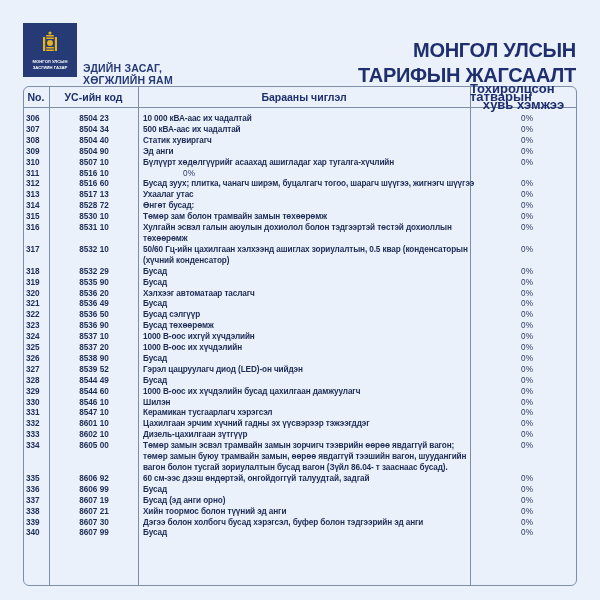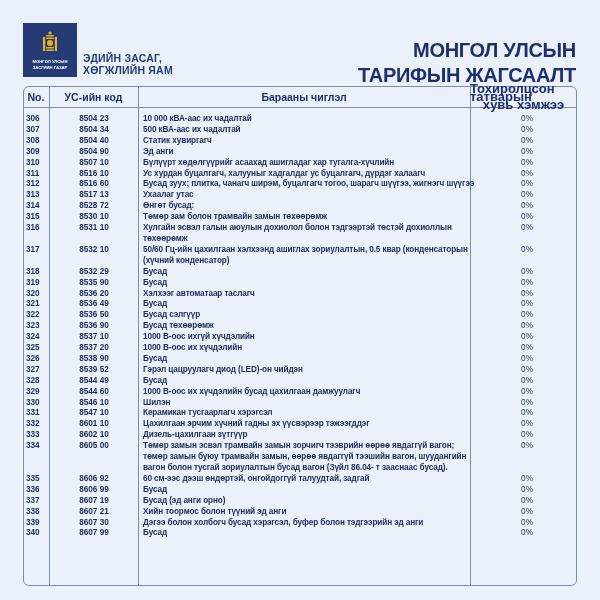--- a/index.html
+++ b/index.html
@@ -1,20 +1,20 @@
 <!DOCTYPE html>
 <html><head>
 <meta charset="utf-8">
 <style>
   html, body { margin:0; padding:0; }
   body { width:600px; height:600px; background:#eaf1fb; font-family:"Liberation Sans", sans-serif; color:#1d2b55; position:relative; overflow:hidden; }
   .logo { position:absolute; left:23px; top:23px; width:54px; height:54px; background:#263a75; }
   .logo .emblem { position:absolute; left:20px; top:8px; width:14px; height:24px; }
   .logo .ltxt { position:absolute; left:0; width:54px; text-align:center; color:#fff; font-size:4.2px; font-weight:bold; line-height:5px; }
-  .ministry { position:absolute; left:83px; top:52px; font-size:10.5px; font-weight:bold; color:#263a75; line-height:12px; letter-spacing:0.2px; }
+  .ministry { position:absolute; left:83px; top:62px; font-size:10.5px; font-weight:bold; color:#263a75; line-height:12px; letter-spacing:0.2px; }
   .title { position:absolute; right:24px; top:38px; text-align:right; font-size:20px; font-weight:bold; color:#1f2f6e; line-height:25px; letter-spacing:-0.3px; }
   .frame { position:absolute; left:23px; top:86px; width:554px; height:500px; border:1px solid #7d8fa8; border-radius:6px; box-sizing:border-box; }
   .vline { position:absolute; top:86px; height:500px; width:1px; background:#7d8fa8; }
   .hline { position:absolute; left:23px; width:554px; top:107px; height:1px; background:#7d8fa8; }
   .hdr { position:absolute; top:86px; height:21px; display:flex; align-items:center; justify-content:center; font-weight:bold; color:#1f2f6e; }
   .hdr.big { font-size:10.5px; }
   .hdr.small { font-size:13px; text-align:left; line-height:8px; }
   .rows { position:absolute; left:23px; top:114px; width:554px; }
   .row { display:flex; font-size:8.2px; font-weight:bold; line-height:10.9px; color:#1d2b55; }
   .c-no { width:26px; padding-left:3px; box-sizing:border-box; }
@@ -101,23 +101,20 @@
       <div class="c-no">310</div>
       <div class="c-code">8507 10</div>
       <div class="c-desc">
         <div>Бүлүүрт хөдөлгүүрийг асаахад ашигладаг хар тугалга-хүчлийн</div>
       </div>
       <div class="c-rate">0%</div>
     </div>
     <div class="row">
       <div class="c-no">311</div>
       <div class="c-code">8516 10</div>
-      <div class="c-desc">
-        <div>Ус хурдан буцалгагч, халууныг хадгалдаг ус буцалгагч, дүрдэг халаагч</div>
-      </div>
       <div class="c-rate">0%</div>
     </div>
     <div class="row">
       <div class="c-no">312</div>
       <div class="c-code">8516 60</div>
       <div class="c-desc">
         <div>Бусад зуух; плитка, чанагч ширэм, буцалгагч тогоо, шарагч шүүгээ, жигнэгч шүүгээ</div>
       </div>
       <div class="c-rate">0%</div>
     </div>

